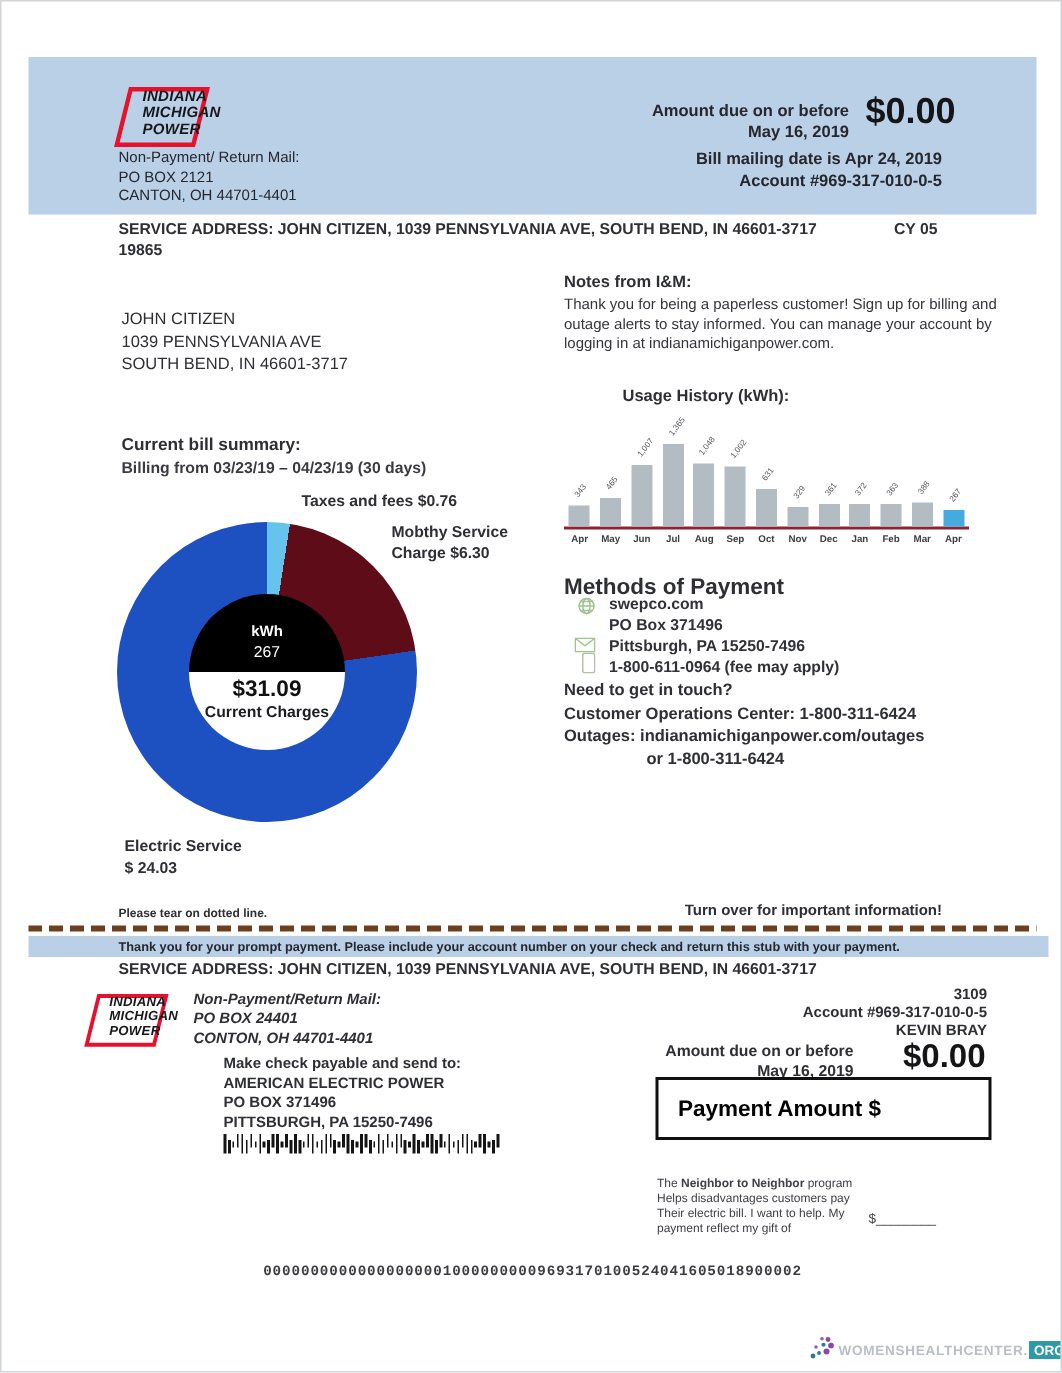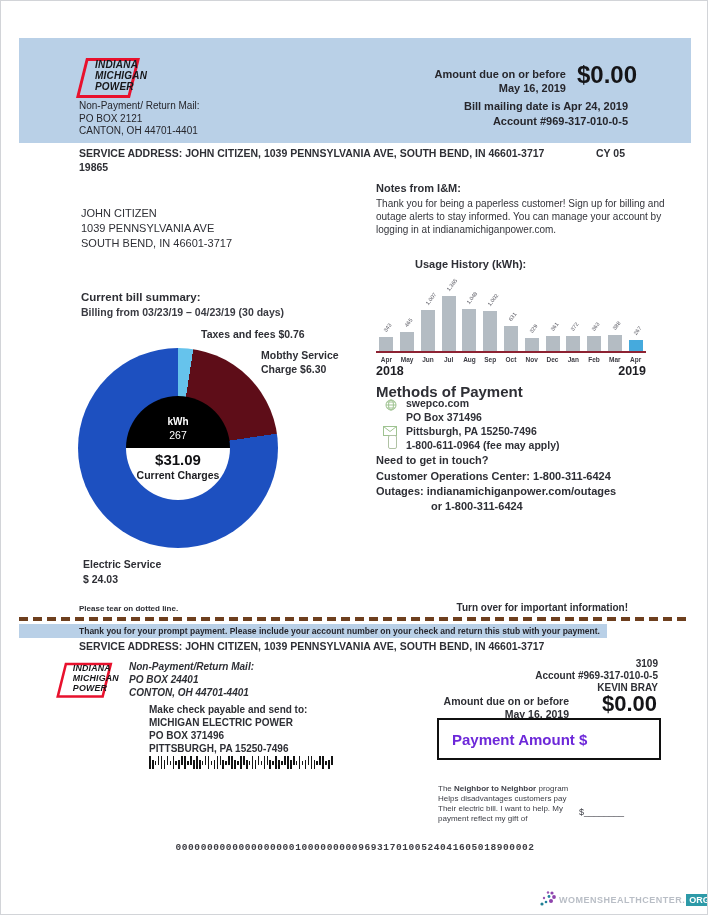--- a/index.html
+++ b/index.html
@@ -9,21 +9,21 @@
     background: #ffffff;
     font-family: "Liberation Sans", sans-serif;
     color: #2e2f35;
     overflow: hidden;
     border: 1px solid #d2d4d8;
   }
   .abs { position: absolute; }
 
   
   .band { left:18px; top:37px; width:672px; height:105px; background:#b9d0e7; }
-  .thanks-bar { left:18px; top:623px; width:588px; height:14px; background:#b9d0e7;
+  .thanks-bar { left:18px; top:623px; width:680px; height:14px; background:#b9d0e7;
     font-size:8.5px; font-weight:bold; line-height:14px; padding-left:60px; color:#26262c; }
 
   
   .logo { width:100px; height:48px; }
   .logo-frame { position:absolute; left:4px; top:3px; width:54px; height:40px;
     border:3px solid #e8112d; transform:skewX(-14deg); }
   .logo-text { position:absolute; left:18px; top:4px; font-style:italic; font-weight:bold;
     font-size:10px; line-height:11px; color:#17171a; letter-spacing:.2px; white-space:nowrap; }
   .logo-main { left:76px; top:54px; }
   .logo-stub { left:56px; top:659px; transform:scale(.88); transform-origin:top left; }
@@ -99,21 +99,21 @@
   .bc { width:1.6px; margin-right:1.35px; background:#141414; }
   .bc-F { height:13px; } .bc-T { height:4px; }
   .bc-A { height:9px; align-self:flex-start; } .bc-D { height:9px; align-self:flex-end; }
 
   .stub-ref { left:500px; top:657px; width:157px; text-align:right; font-size:10px; font-weight:bold; }
   .stub-account { left:460px; top:669px; width:197px; text-align:right; font-size:10px; font-weight:bold; }
   .stub-customer { left:500px; top:681px; width:157px; text-align:right; font-size:10px; font-weight:bold; }
   .stub-amt-label { left:440px; top:694px; width:128px; text-align:right; font-weight:bold; font-size:10.5px; line-height:13px; }
   .stub-amt-value { left:601px; top:690px; font-size:22px; font-weight:bold; color:#151518; }
   .pay-box { left:436px; top:717px; width:224px; height:42px; border:2.5px solid #101010; }
-  .pay-box-label { position:absolute; left:13px; top:11px; font-size:15px; font-weight:bold; color:#6d28d9; }
+  .pay-box-label { position:absolute; left:13px; top:11px; font-size:15px; font-weight:bold; color:#000000; }
 
   .neighbor { left:437px; top:783px; width:168px; font-size:8px; line-height:10px; color:#3f4048; }
   .gift { left:578px; top:806px; font-size:9px; color:#3f4048; }
 
   .ocr { left:0; top:841px; width:708px; text-align:center;
     font-family:Liberation Mono, monospace; font-size:9.5px; font-weight:bold;
     letter-spacing:.6px; color:#3c3c42; }
 
   .watermark { left:538px; top:889px; display:flex; align-items:center; }
   .wm-name { font-size:9px; letter-spacing:.5px; color:#b9bec6; font-weight:bold; }
@@ -248,24 +248,20 @@
       <span class="m-slot">Aug</span>
       <span class="m-slot">Sep</span>
       <span class="m-slot">Oct</span>
       <span class="m-slot">Nov</span>
       <span class="m-slot">Dec</span>
       <span class="m-slot">Jan</span>
       <span class="m-slot">Feb</span>
       <span class="m-slot">Mar</span>
       <span class="m-slot">Apr</span>
     </div>
-  <div class="years">
-    <span>2018</span>
-    <span>2019</span>
-  </div>
 </div>
 
 <div class="abs pay-title">Methods of Payment</div>
 <span class="abs icon-globe">
   <svg width="12" height="12" viewBox="0 0 12 12" fill="none" stroke="#9fc391" stroke-width="1">
     <circle cx="6" cy="6" r="5"></circle>
       <ellipse cx="6" cy="6" rx="2.4" ry="5"></ellipse>
     <line x1="1" y1="6" x2="11" y2="6"></line>
       <line x1="1.8" y1="3" x2="10.2" y2="3"></line>
       <line x1="1.8" y1="9" x2="10.2" y2="9"></line>
@@ -307,21 +303,21 @@
 </div>
 
 <div class="abs stub-mail">
   <div>Non-Payment/Return Mail:</div>
   <div>PO BOX 24401</div>
   <div>CONTON, OH 44701-4401</div>
 </div>
 
 <div class="abs check-block">
   <div>Make check payable and send to:</div>
-  <div>MICHIGAN ELECTRIC POWER</div>
+  <div>AMERICAN ELECTRIC POWER</div>
   <div>PO BOX 371496</div>
   <div>PITTSBURGH, PA 15250-7496</div>
 </div>
 
 <div class="abs barcode" id="barcode">
     <span class="bc bc-F"></span>
     <span class="bc bc-D"></span>
     <span class="bc bc-T"></span>
     <span class="bc bc-A"></span>
     <span class="bc bc-F"></span>

